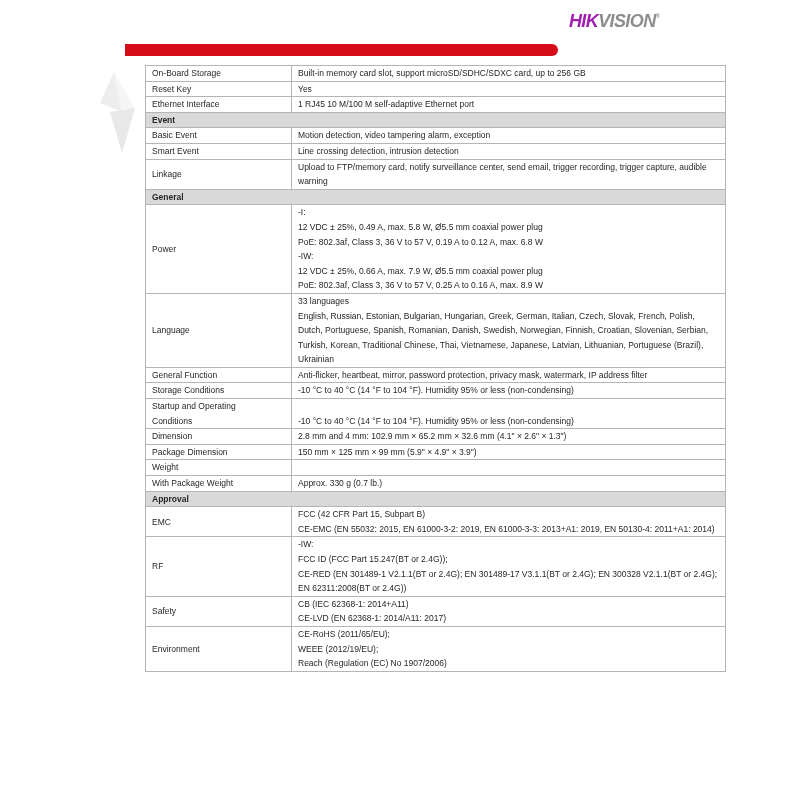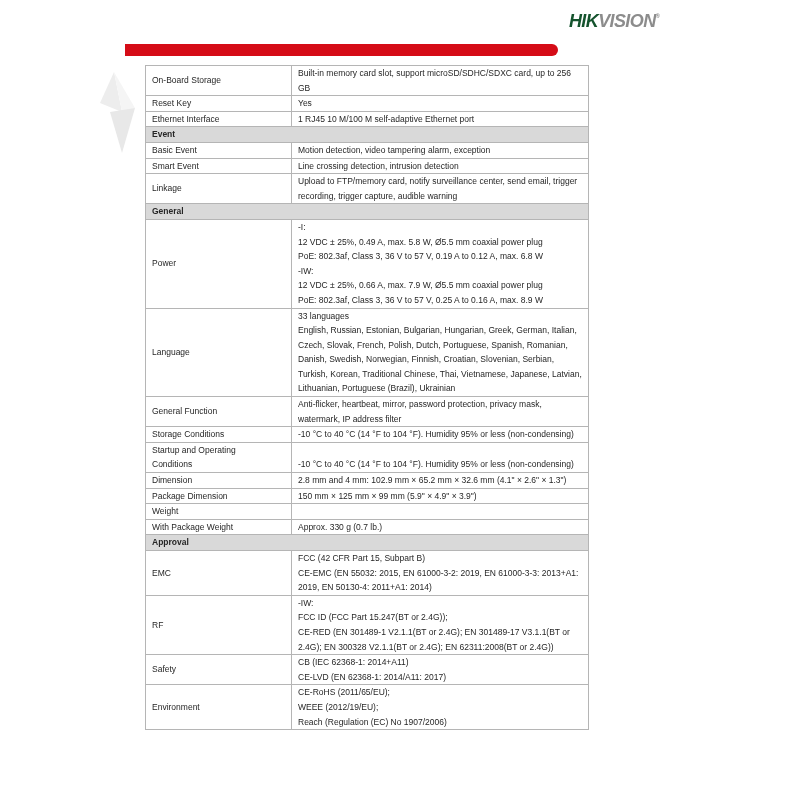--- a/index.html
+++ b/index.html
@@ -14,41 +14,41 @@
   
   .logo {
     position: absolute;
     top: 11px; right: 140px;
     font-style: italic;
     font-weight: bold;
     font-size: 18px;
     letter-spacing: -0.6px;
     white-space: nowrap;
   }
-  .logo .hik    { color: #14532d; }
+  .logo .hik    { color: #a21caf; }
   .logo .vision { color: #8c8c8c; }
   .logo .reg    { font-size: 6px; color: #8c8c8c; vertical-align: 9px; font-style: normal; letter-spacing: 0; }
 
   
   .redbar {
     position: absolute;
     left: 125px; top: 44px;
     width: 433px; height: 12px;
     background: #d50c17;
     border-radius: 0 6px 6px 0;
   }
 
   
   .watermark { position: absolute; left: 96px; top: 56px; }
 
   
   .spec-table {
     position: absolute;
     left: 145px; top: 65px;
-    width: 444px;
+    width: 581px;
     box-sizing: border-box;
     border: 1px solid #b5b5b5;
     border-bottom: none;
     font-size: 8.5px;
     color: #262626;
     background: #ffffff;
   }
   .spec-row {
     display: flex;
     border-bottom: 1px solid #b5b5b5;

